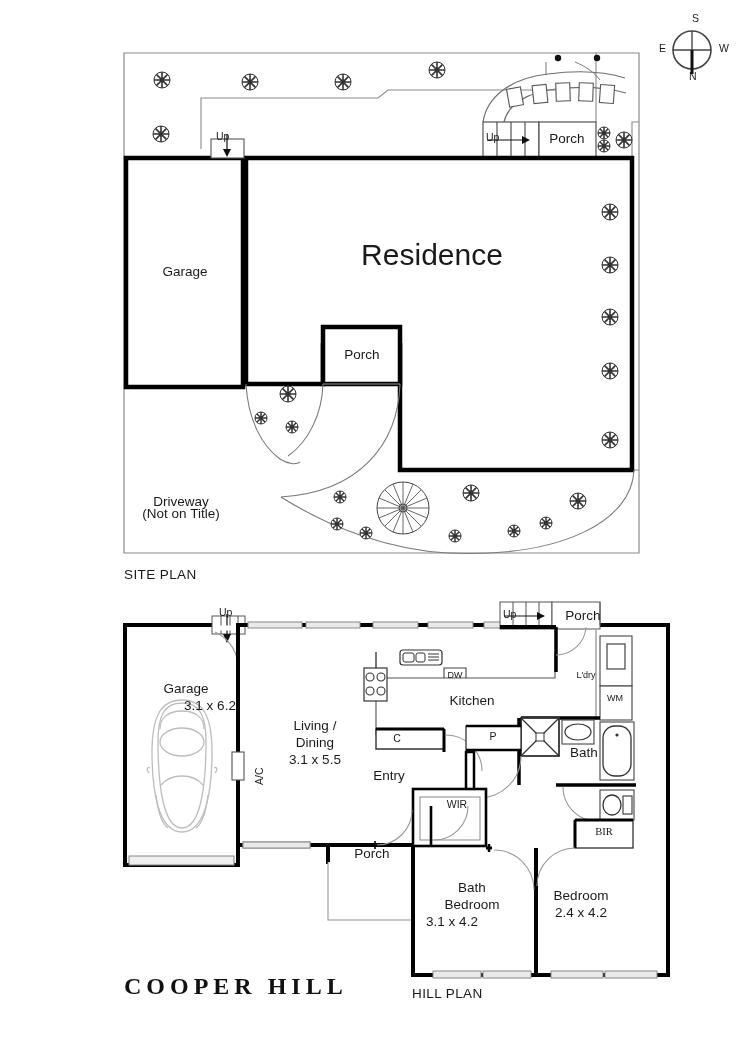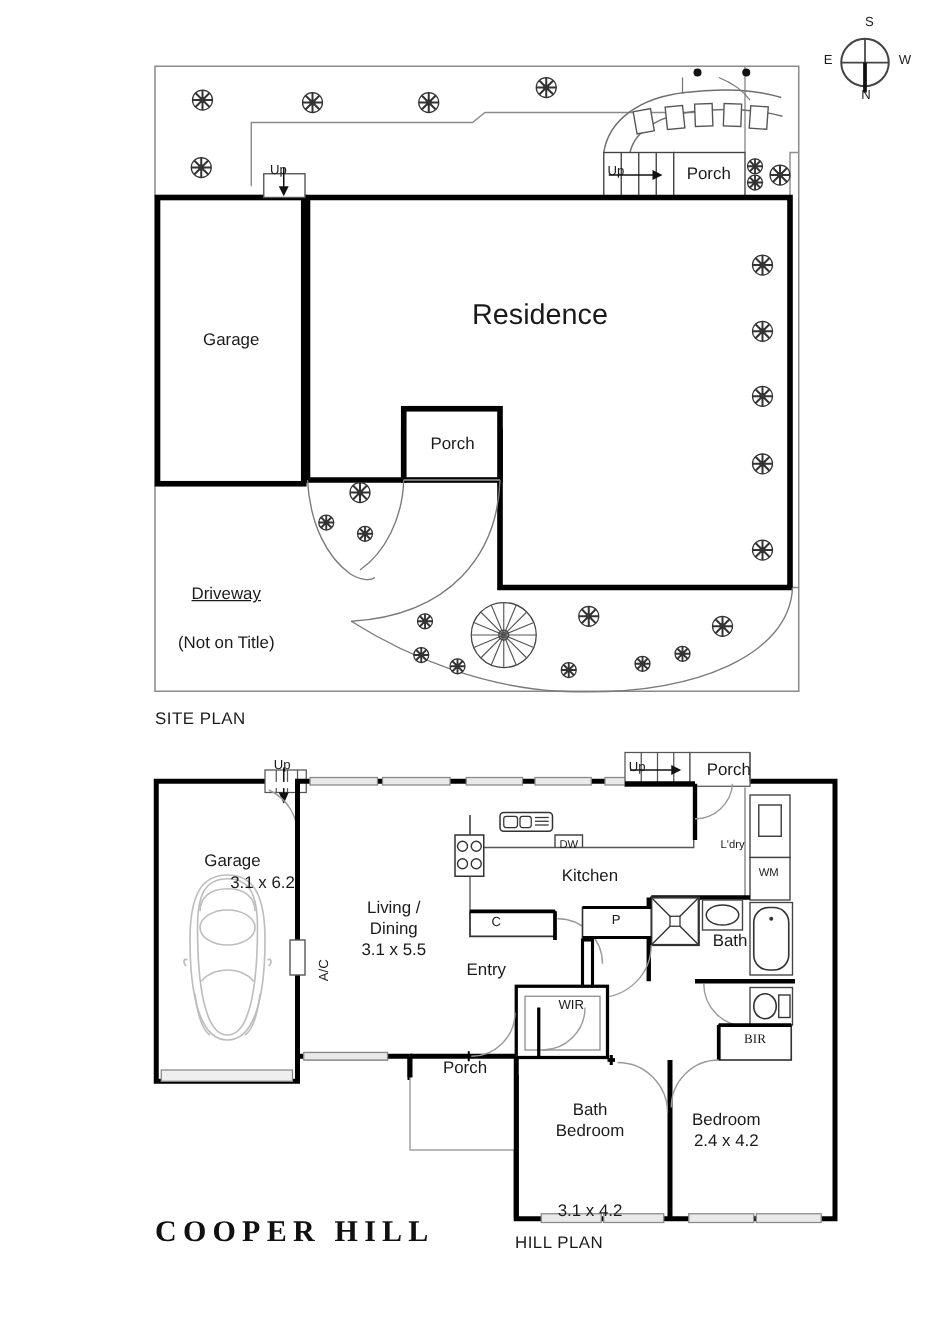--- a/index.html
+++ b/index.html
@@ -6,21 +6,21 @@
   body{
     width:750px;height:1061px;position:relative;overflow:hidden;
     font-family:"Liberation Sans", sans-serif;
     color:#1a1a1a;
   }
   .root{position:absolute;inset:0;}
   svg.plan{position:absolute;left:0;top:0;width:750px;height:1061px;}
   .lbl{position:absolute;white-space:nowrap;}
 
   
-  .t-residence{font-size:23px;}
+  .t-residence{font-size:30px;}
   .t-room{font-size:13.5px;}
   .t-tiny{font-size:10.5px;}
   .t-micro{font-size:9px;}
   .t-plan-title{font-size:13.5px;letter-spacing:.4px;}
   .t-brand{
     font-family:"Liberation Serif", serif;
     font-size:24px;letter-spacing:5px;font-weight:700;color:#111;
   }
   .ctr{transform:translateX(-50%);text-align:center;}
   .vert{transform:rotate(-90deg);transform-origin:left top;}
@@ -336,42 +336,42 @@
 
 <div class="lbl t-tiny" style="left:692px;top:12px;">S</div>
 <div class="lbl t-tiny" style="left:689px;top:70px;">N</div>
 <div class="lbl t-tiny" style="left:659px;top:42px;">E</div>
 <div class="lbl t-tiny" style="left:719px;top:42px;">W</div>
 
 <div class="lbl t-residence ctr" style="left:432px;top:238px;">Residence</div>
 <div class="lbl t-room ctr" style="left:185px;top:264px;">Garage</div>
 <div class="lbl t-room ctr" style="left:362px;top:347px;">Porch</div>
 <div class="lbl t-room ctr" style="left:567px;top:131px;">Porch</div>
-<div class="lbl t-room ctr" style="left:181px;top:467px;text-decoration:underline;">Driveway</div>
+<div class="lbl t-room ctr" style="left:181px;top:494px;">Driveway</div>
 <div class="lbl t-room ctr" style="left:181px;top:506px;">(Not on Title)</div>
 <div class="lbl t-tiny" style="left:216px;top:130px;">Up</div>
 <div class="lbl t-tiny" style="left:486px;top:131px;">Up</div>
 <div class="lbl t-plan-title" style="left:124px;top:567px;">SITE PLAN</div>
 
 <div class="lbl t-room ctr" style="left:186px;top:681px;">Garage</div>
 <div class="lbl t-room ctr" style="left:186px;top:698px;margin-left:24px;">3.1 x 6.2</div>
 
 <div class="lbl t-room ctr" style="left:315px;top:718px;">Living /</div>
 <div class="lbl t-room ctr" style="left:315px;top:735px;">Dining</div>
 <div class="lbl t-room ctr" style="left:315px;top:752px;">3.1 x 5.5</div>
 
 <div class="lbl t-room ctr" style="left:472px;top:693px;text-align:center;">Kitchen</div>
 <div class="lbl t-room ctr" style="left:584px;top:745px;">Bath</div>
 <div class="lbl t-room ctr" style="left:389px;top:768px;">Entry</div>
 <div class="lbl t-room ctr" style="left:372px;top:846px;">Porch</div>
 <div class="lbl t-room ctr" style="left:583px;top:608px;">Porch</div>
 
 <div class="lbl t-room ctr" style="left:472px;top:880px;">Bath</div>
 <div class="lbl t-room ctr" style="left:472px;top:897px;">Bedroom</div>
-<div class="lbl t-room ctr" style="left:472px;top:914px;margin-top:47px;">3.1 x 4.2</div>
+<div class="lbl t-room ctr" style="left:452px;top:914px;">3.1 x 4.2</div>
 
 <div class="lbl t-room ctr" style="left:581px;top:888px;">Bedroom</div>
 <div class="lbl t-room ctr" style="left:581px;top:905px;">2.4 x 4.2</div>
 
 <div class="lbl t-tiny" style="left:219px;top:606px;">Up</div>
 <div class="lbl t-tiny" style="left:503px;top:608px;">Up</div>
 <div class="lbl t-tiny vert" style="left:253px;top:785px;">A/C</div>
 <div class="lbl t-micro ctr" style="left:455px;top:670px;">DW</div>
 <div class="lbl t-tiny ctr" style="left:397px;top:732px;">C</div>
 <div class="lbl t-tiny ctr" style="left:493px;top:730px;">P</div>

